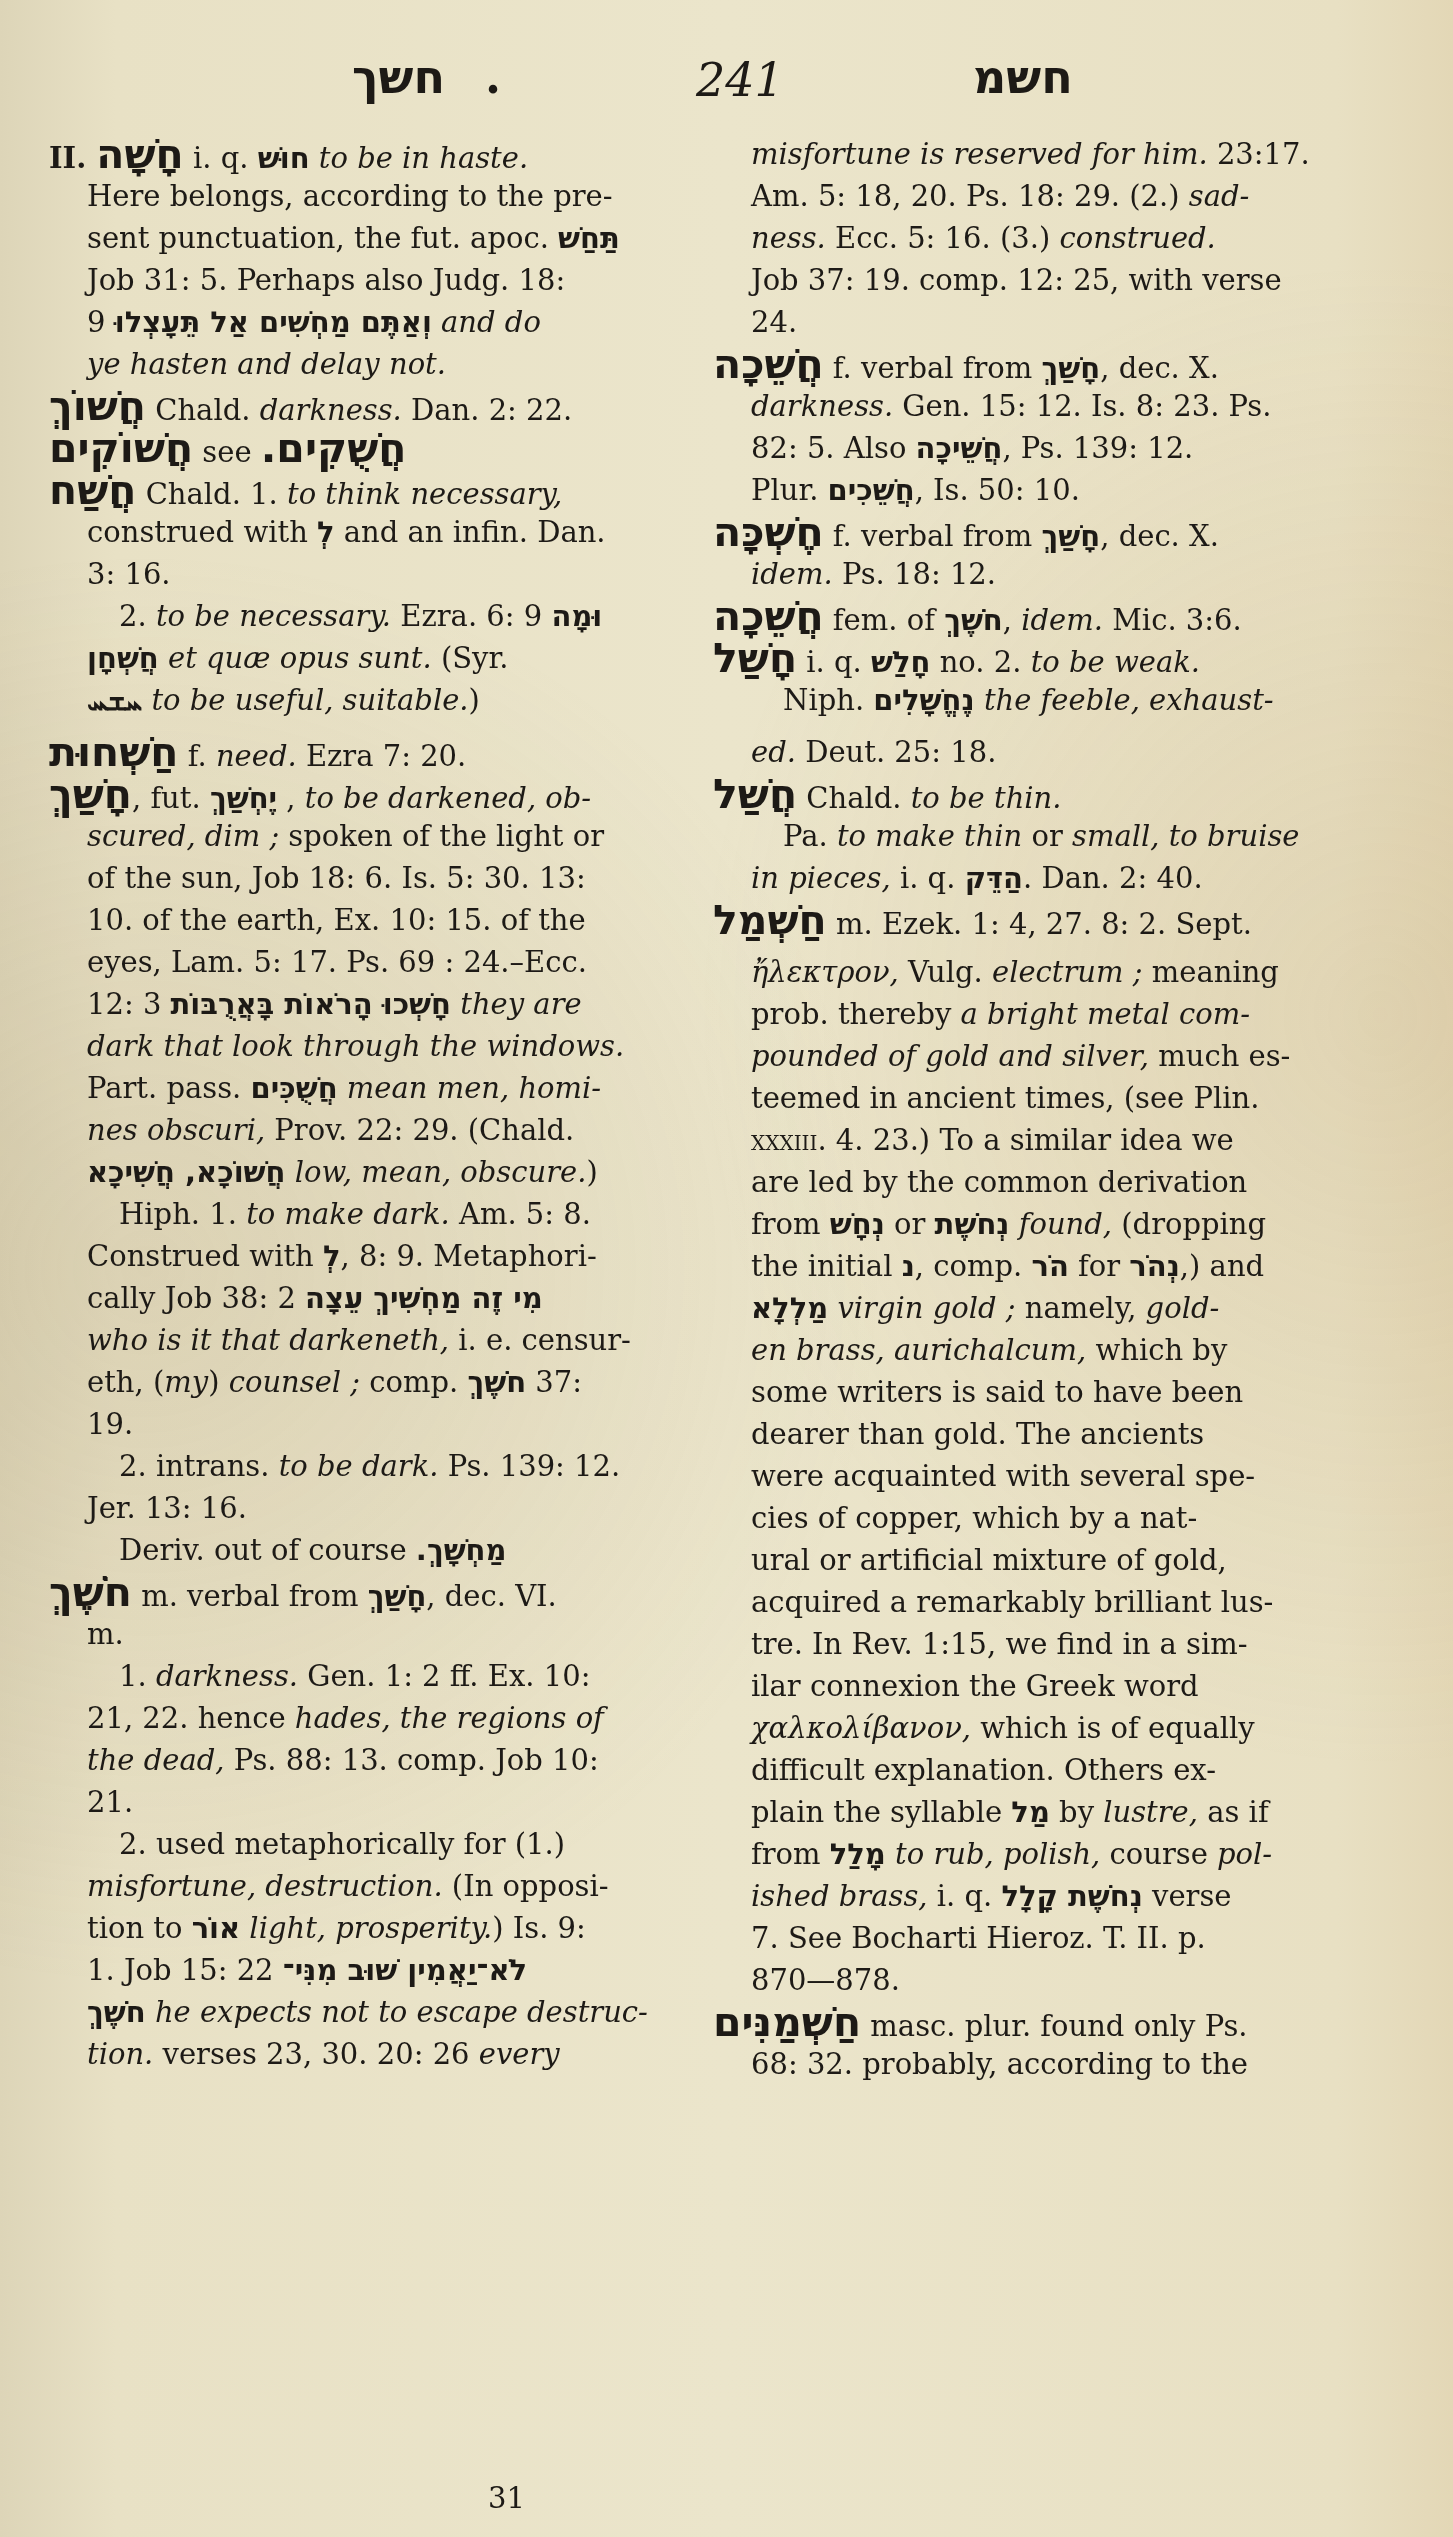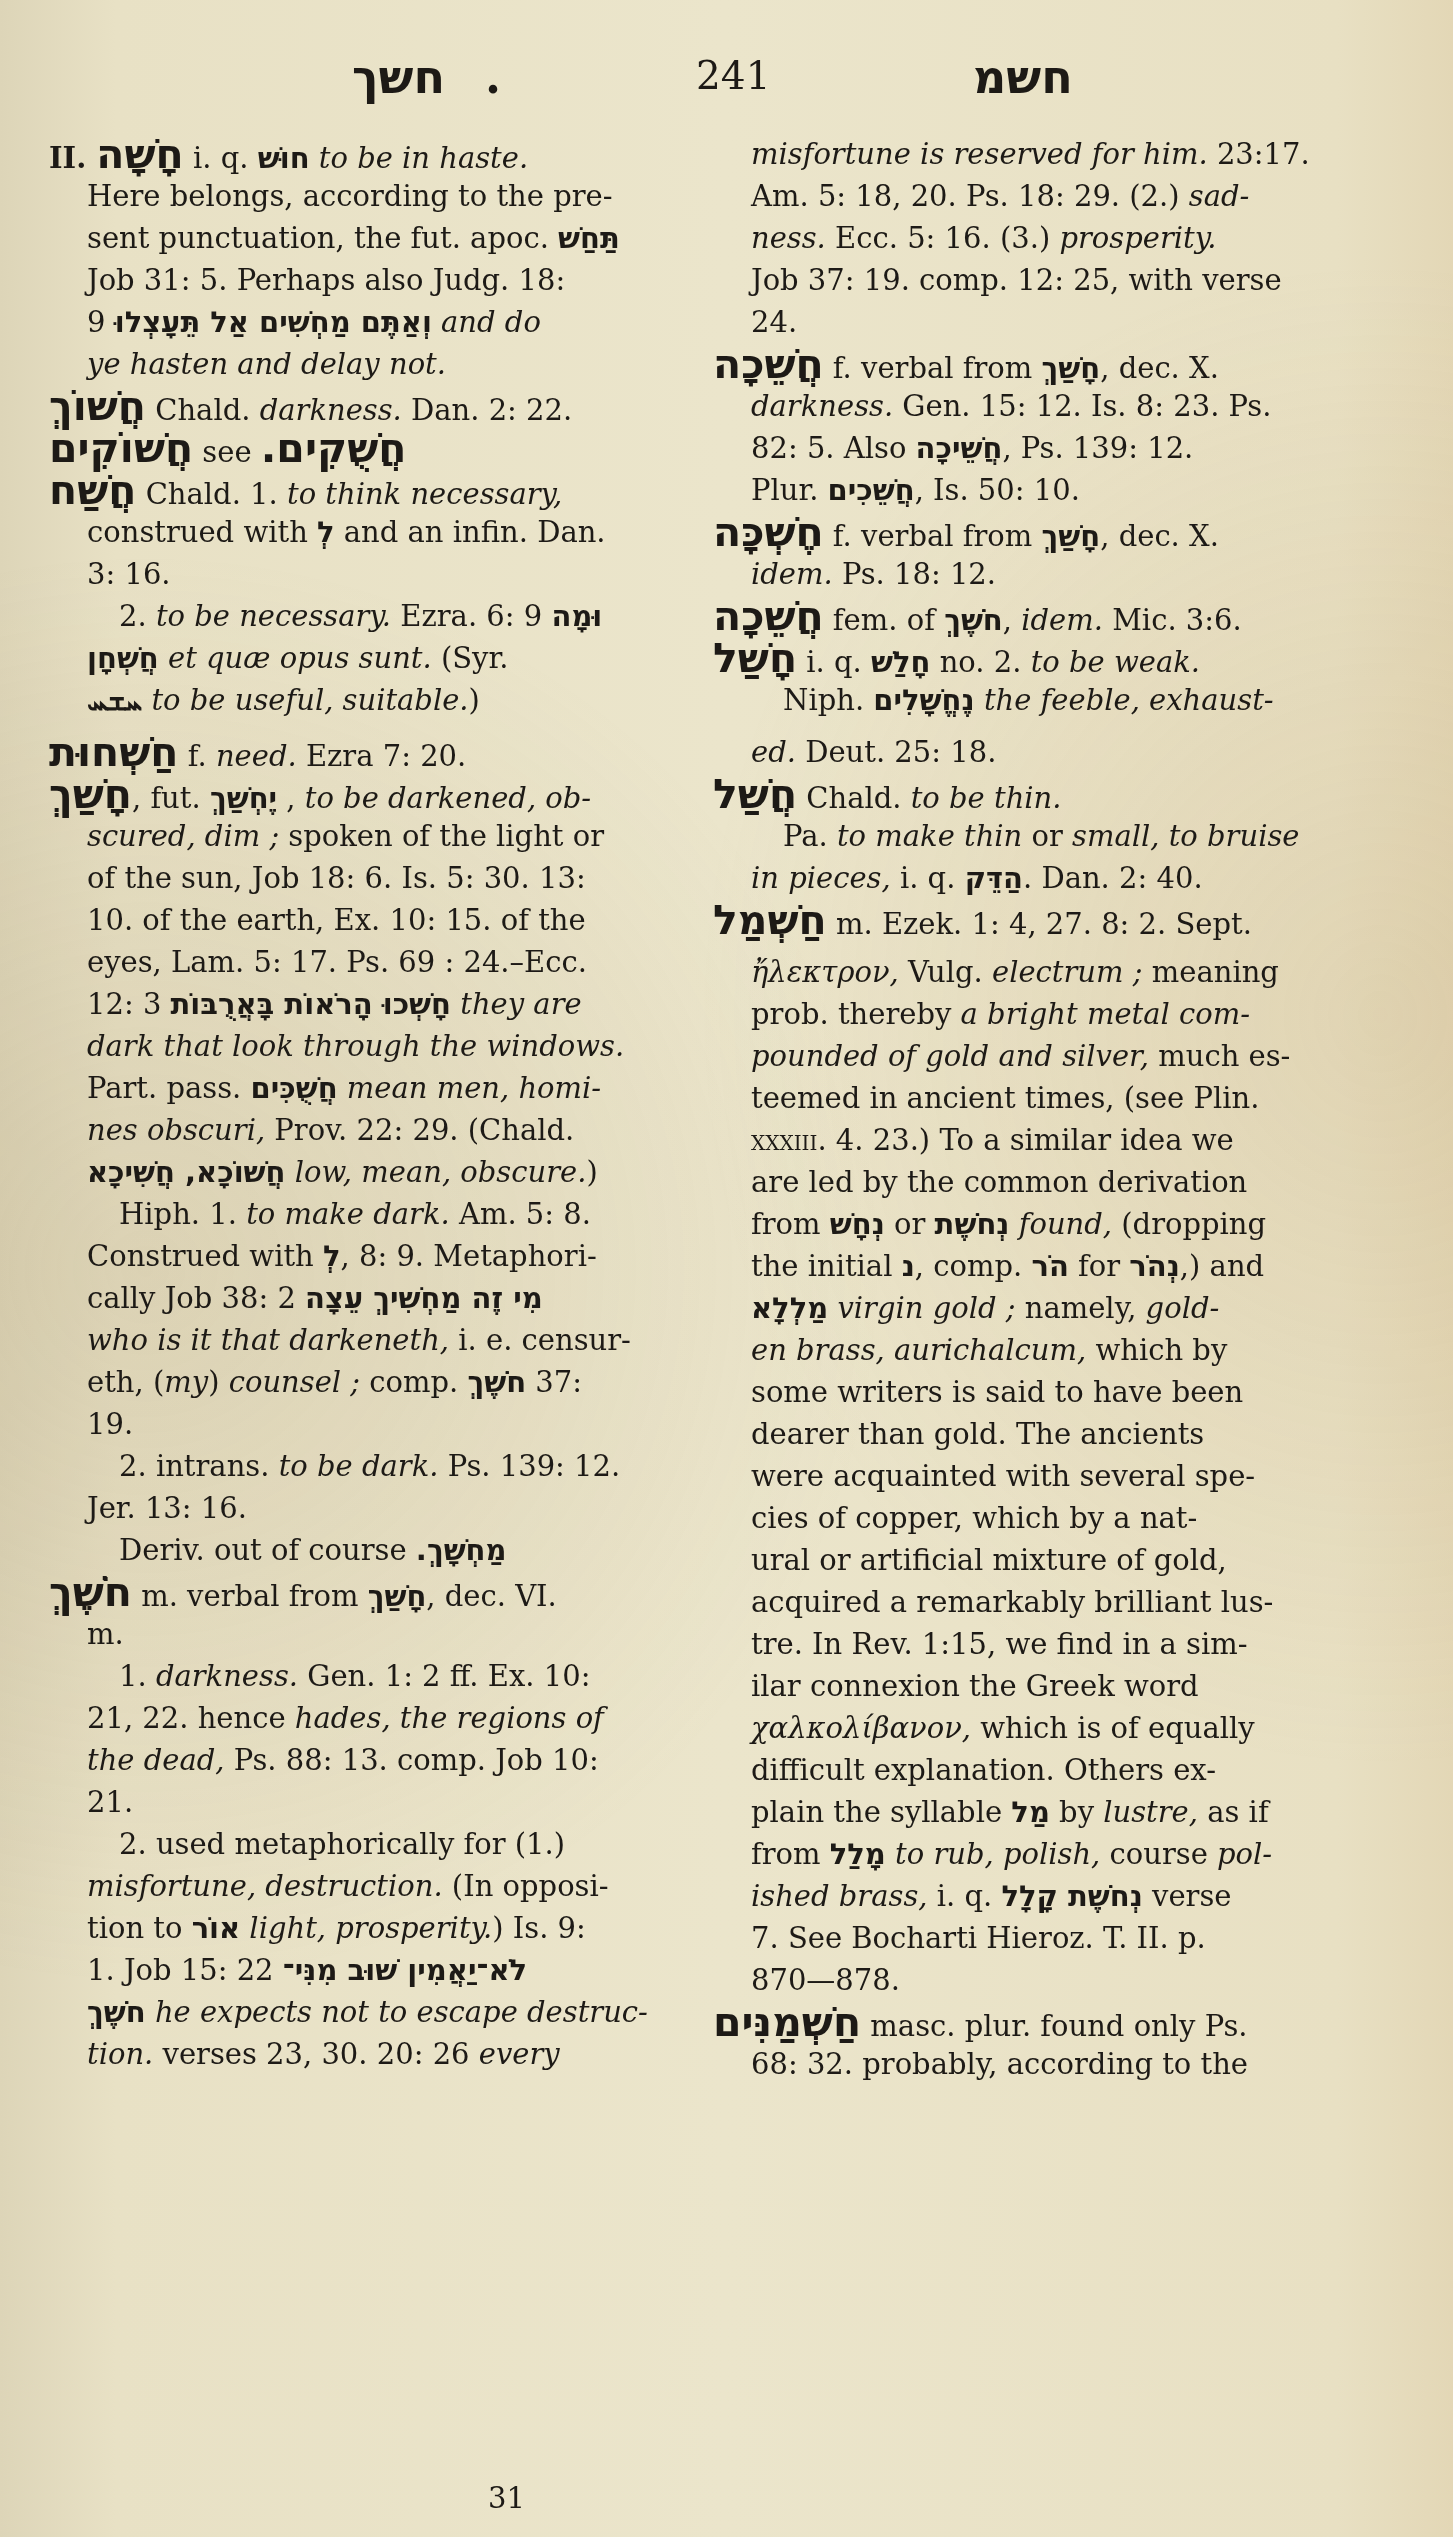--- a/index.html
+++ b/index.html
@@ -14,21 +14,21 @@
     color: #1d1a16;
     position: relative;
   }
   .page { position: absolute; left: 0; top: 0; width: 1454px; height: 2538px; }
 
   .running-head {
     position: absolute; top: 44px; left: 0; width: 1454px; height: 70px;
   }
   .rh-left  { position: absolute; left: 352px;  top: 6.3px; font-size: 46px; font-weight: bold; }
   .rh-dot   { position: absolute; left: 485px;  top: 6.3px; font-size: 46px; font-weight: bold; }
-  .rh-num   { position: absolute; left: 696px; top: 9px; font-size: 39px; }
+  .rh-num   { position: absolute; left: 696px; top: 9px; font-size: 46px; font-style: italic; }
   .rh-right { position: absolute; left: 973px; top: 6.3px; font-size: 46px; font-weight: bold; text-align: right; }
 
   .col {
     position: absolute; top: 127px;
     font-size: 29px; line-height: 55px;
     text-align: justify;
   }
   .col-left  { left: 49px;  width: 646px; }
   .col-right { left: 713px; width: 653px; }
 
@@ -101,21 +101,21 @@
       <span class="line ind2"><span>2. used metaphorically for (1.)</span></span>
       <span class="line ind1"><span class="it">misfortune, destruction.</span><span> (In opposi-</span></span>
       <span class="line ind1"><span>tion to </span><span class="heb">אוֹר</span><span class="it"> light, prosperity.</span><span>) Is. 9:</span></span>
       <span class="line ind1"><span>1. Job 15: 22 </span><span class="heb">לֹא־יַאֲמִין שׁוּב מִנִּי־</span></span>
       <span class="line ind1"><span class="heb">חֹשֶׁךְ</span><span class="it"> he expects not to escape destruc-</span></span>
       <span class="line ind1"><span class="it">tion.</span><span>  verses 23, 30.  20: 26 </span><span class="it">every</span></span>
     </div>
   <div class="col col-right" id="col-right">
       <span class="line ind1"><span class="it">misfortune is reserved for him.</span><span> 23:17.</span></span>
       <span class="line ind1"><span>Am. 5: 18, 20. Ps. 18: 29. (2.) </span><span class="it">sad-</span></span>
-      <span class="line ind1"><span class="it">ness.</span><span>  Ecc. 5: 16.   (3.) </span><span class="it">prosperity.</span></span>
+      <span class="line ind1"><span class="it">ness.</span><span>  Ecc. 5: 16.   (3.) </span><span class="it">construed.</span></span>
       <span class="line ind1"><span>Job 37: 19. comp. 12: 25, with verse</span></span>
       <span class="line ind1"><span>24.</span></span>
       <span class="line"><span class="hw">חֲשֵׁכָה</span><span> f. verbal from </span><span class="heb">חָשַׁךְ</span><span>,  dec. X.</span></span>
       <span class="line ind1"><span class="it">darkness.</span><span> Gen. 15: 12. Is. 8: 23. Ps.</span></span>
       <span class="line ind1"><span>82: 5.   Also </span><span class="heb">חֲשֵׁיכָה</span><span>,  Ps. 139: 12.</span></span>
       <span class="line ind1"><span>Plur. </span><span class="heb">חֲשֵׁכִים</span><span>, Is. 50: 10.</span></span>
       <span class="line"><span class="hw">חֶשְׁכָּה</span><span> f. verbal from </span><span class="heb">חָשַׁךְ</span><span>,  dec. X.</span></span>
       <span class="line ind1"><span class="it">idem.</span><span> Ps. 18: 12.</span></span>
       <span class="line"><span class="hw">חֲשֵׁכָה</span><span> fem. of </span><span class="heb">חֹשֶׁךְ</span><span>, </span><span class="it">idem.</span><span> Mic. 3:6.</span></span>
       <span class="line"><span class="hw">חָשַׁל</span><span> i. q. </span><span class="heb">חָלַשׁ</span><span> no. 2. </span><span class="it">to be weak.</span></span>

